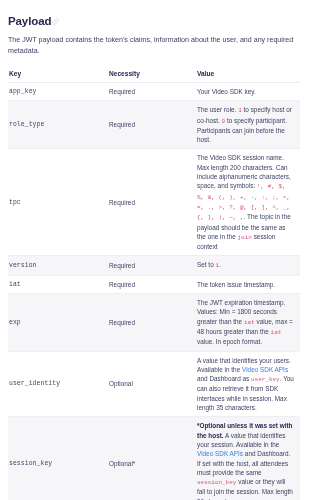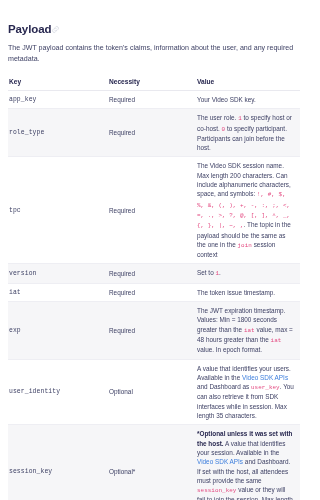--- a/index.html
+++ b/index.html
@@ -19,21 +19,21 @@
     width: 308px;
     height: 500px;
     box-sizing: border-box;
     padding: 6px 8px 0 8px;
     position: relative;
   }
   .heading-row {
     display: flex;
     align-items: center;
     gap: 0;
-    margin: 16px 0 7px 0;
+    margin: 8px 0 7px 0;
   }
   .heading {
     font-size: 11.5px;
     font-weight: bold;
     letter-spacing: -0.1px;
     color: #27274f;
     margin: 0;
     line-height: 14px;
   }
   .anchor-icon {

